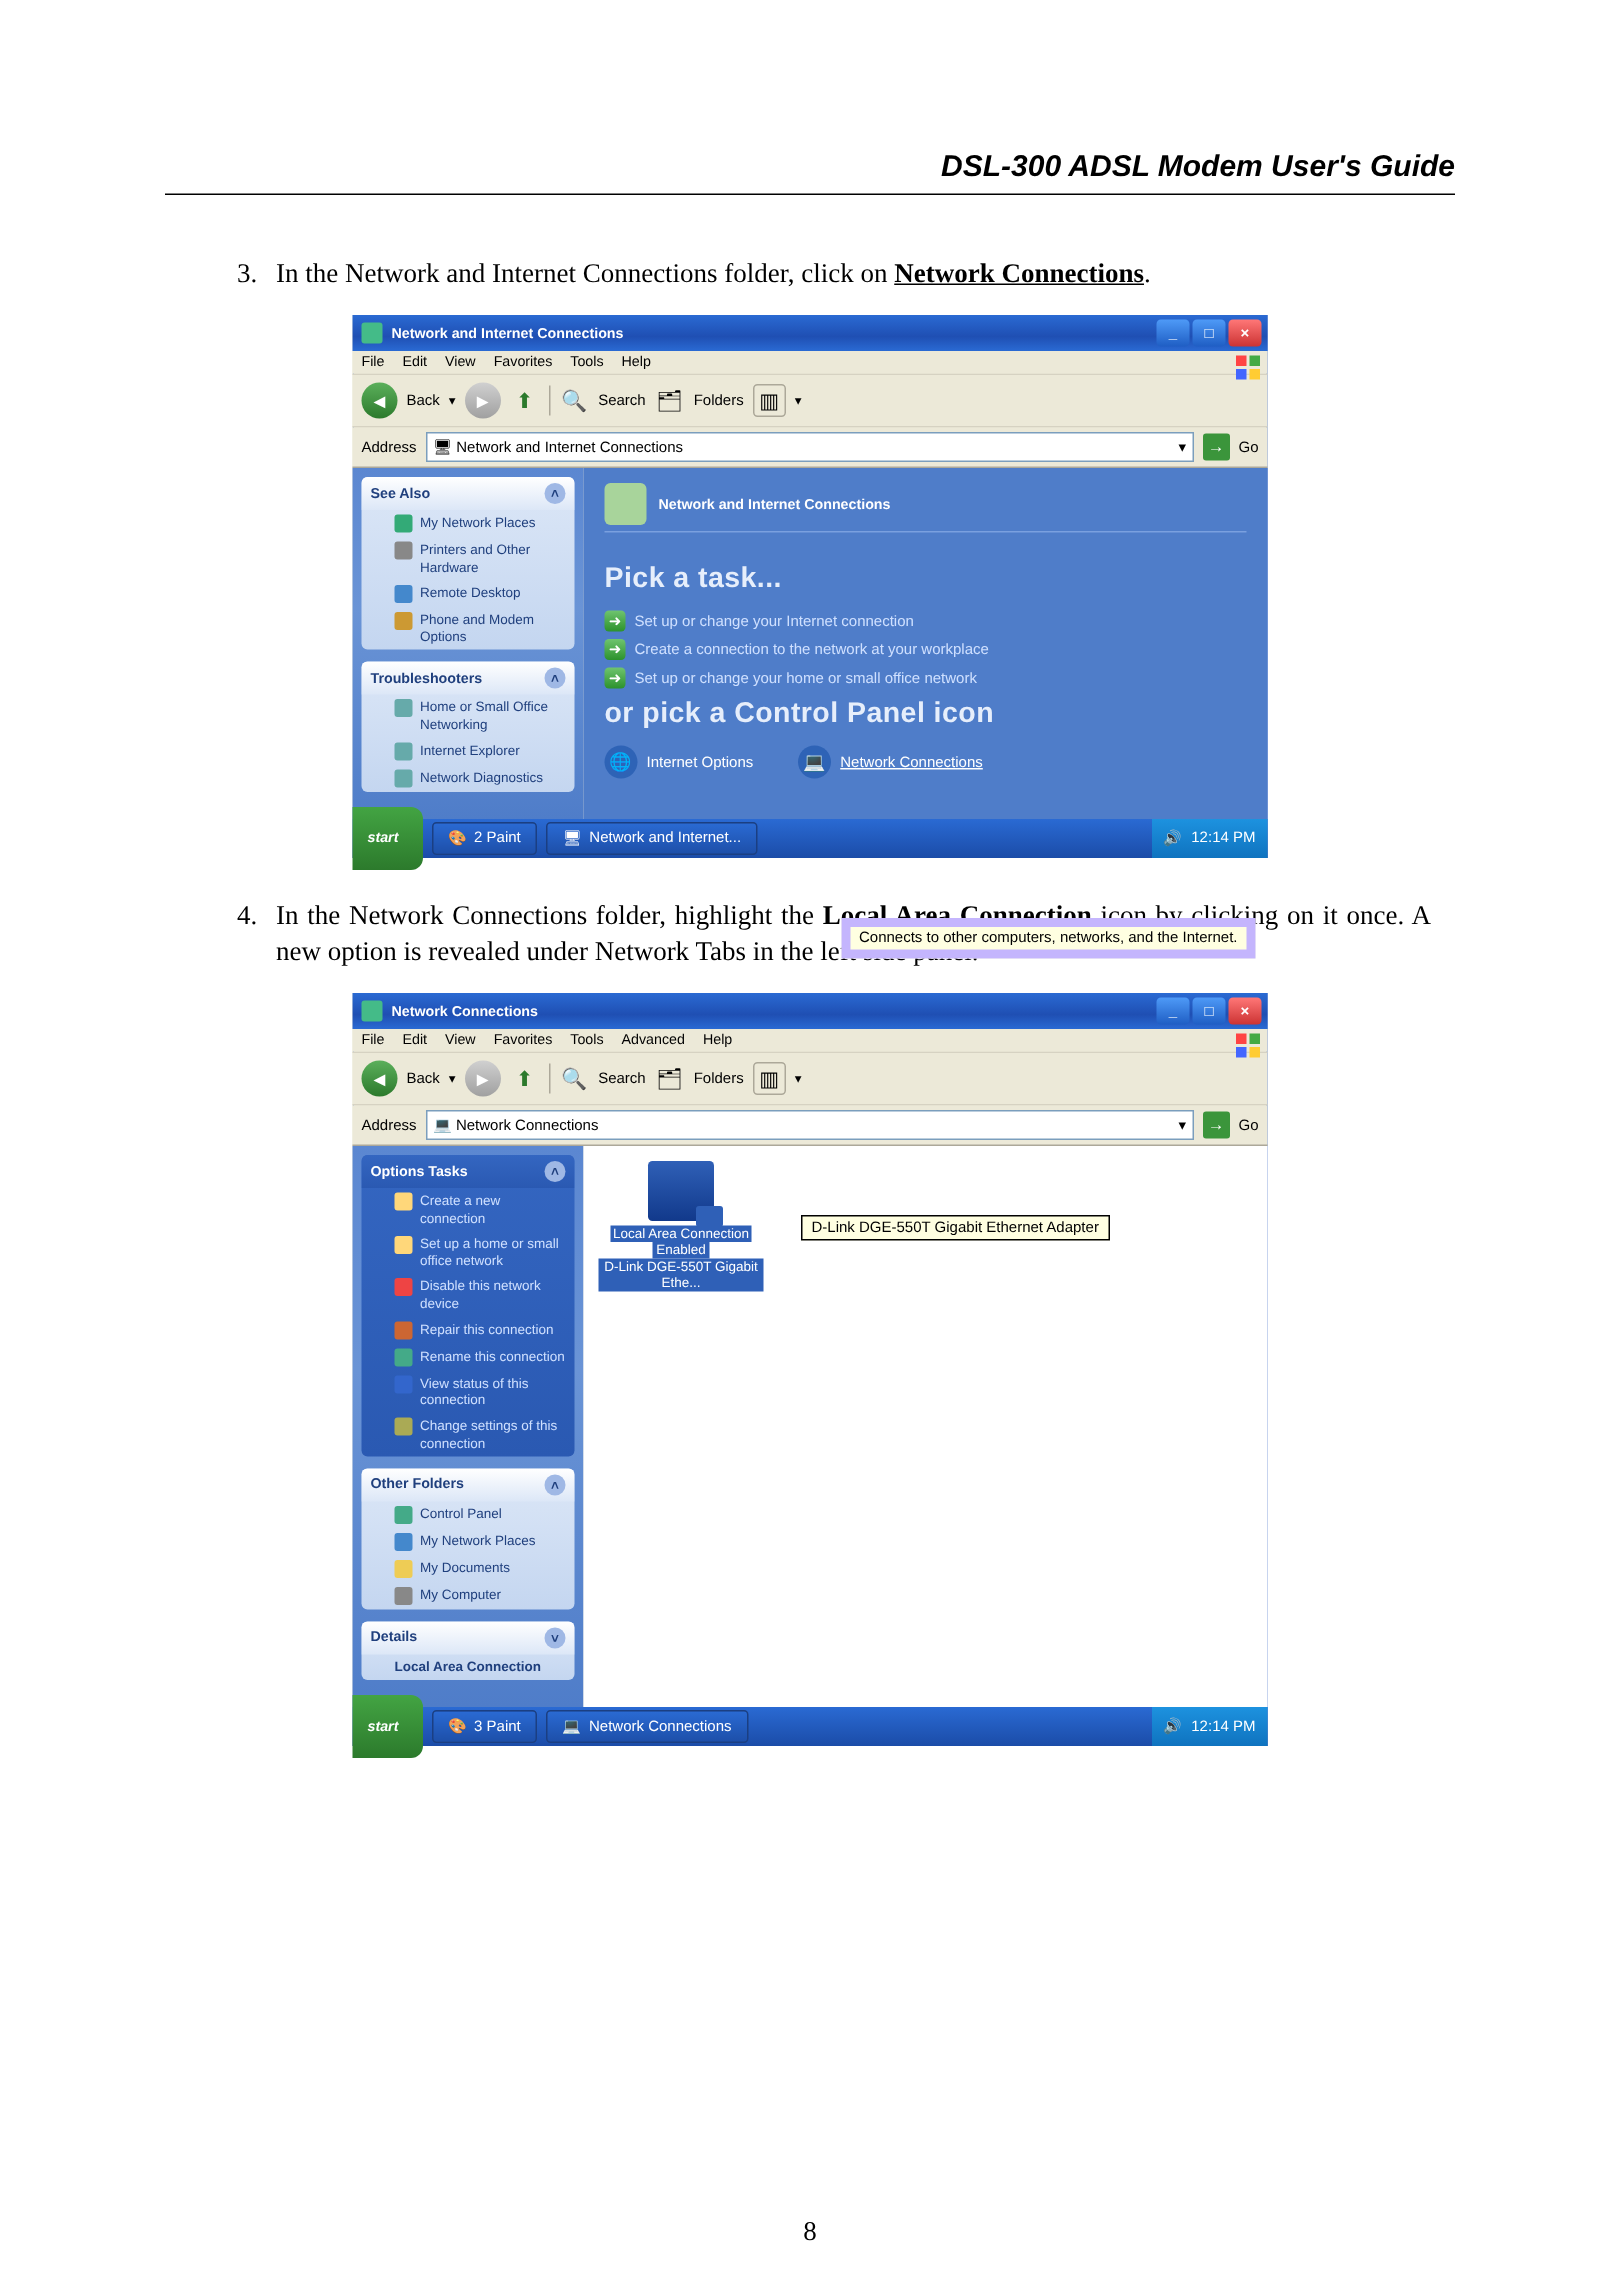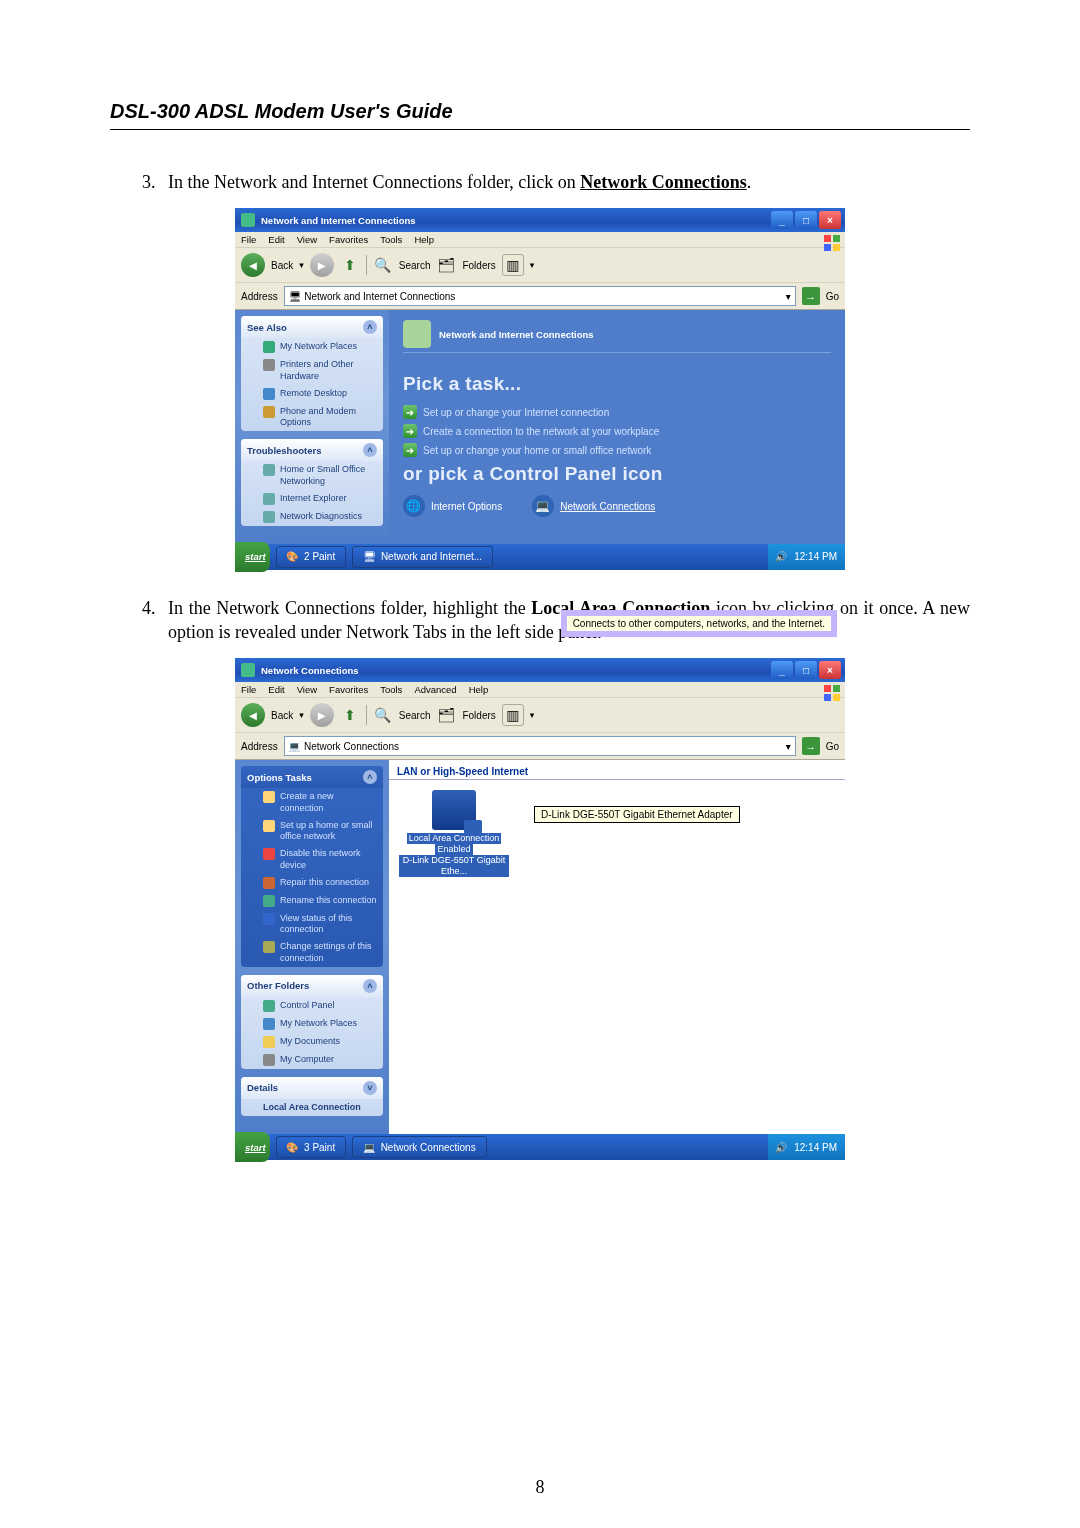--- a/index.html
+++ b/index.html
@@ -12,30 +12,30 @@
   .page {
     width: 1080px;
     height: 1528px;
     position: relative;
     box-sizing: border-box;
     padding: 100px 110px 40px 110px;
   }
   .header-title {
     font-weight: bold;
     font-style: italic;
-    text-align: left;
+    text-align: right;
     font-size: 20px;
     font-family: Arial, sans-serif;
     padding-bottom: 6px;
     border-bottom: 1.5px solid #000;
     margin-bottom: 40px;
   }
   ol.steps {
     padding-left: 50px;
-    margin: 0;
+    margin: 16px;
   }
   ol.steps li {
     font-size: 18px;
     margin-bottom: 8px;
     line-height: 1.35;
     padding-left: 8px;
     text-align: justify;
   }
   .u { text-decoration: underline; }
   .b { font-weight: bold; }
@@ -247,30 +247,29 @@
 
   
   .taskbar {
     height:26px;
     background: linear-gradient(#2a6ad3,#1b4ca8);
     display:flex;
     align-items:center;
     color:#fff;
   }
   .start-btn {
-    height:30px;
+    height:42px;
     background: linear-gradient(#43a443,#2c7a2c);
     color:#fff;
     font-style:italic;
     font-weight:bold;
-    padding:0 4px 0 10px;
+    padding:0 16px 0 10px;
     display:flex;
     align-items:center;
     border-radius:0 8px 8px 0;
-    text-decoration:underline;
   }
   .task-app {
     margin-left:6px;
     background: linear-gradient(#2a6ad3,#1d4fa9);
     border:1px solid #1b3f82;
     height:20px;
     padding:0 10px;
     display:flex;
     align-items:center;
     gap:5px;
@@ -589,21 +588,20 @@
               <span>Details</span>
               <span class="chev">˅</span>
             </div>
             <div class="task-item">
                 <span class="b">Local Area Connection</span>
               </div>
           </div>
         </div>
 
         <div class="folder-content">
-          <div class="grouphead">LAN or High-Speed Internet</div>
           <div class="lan-icon-wrap">
             <div class="lan-icon">
               <div class="img"></div>
               <div class="lan-label">
                 <span class="sel">Local Area Connection</span><br>
                 <span class="sel">Enabled</span><br>
                 <span class="sel">D-Link DGE-550T Gigabit Ethe...</span>
               </div>
             </div>
           </div>

